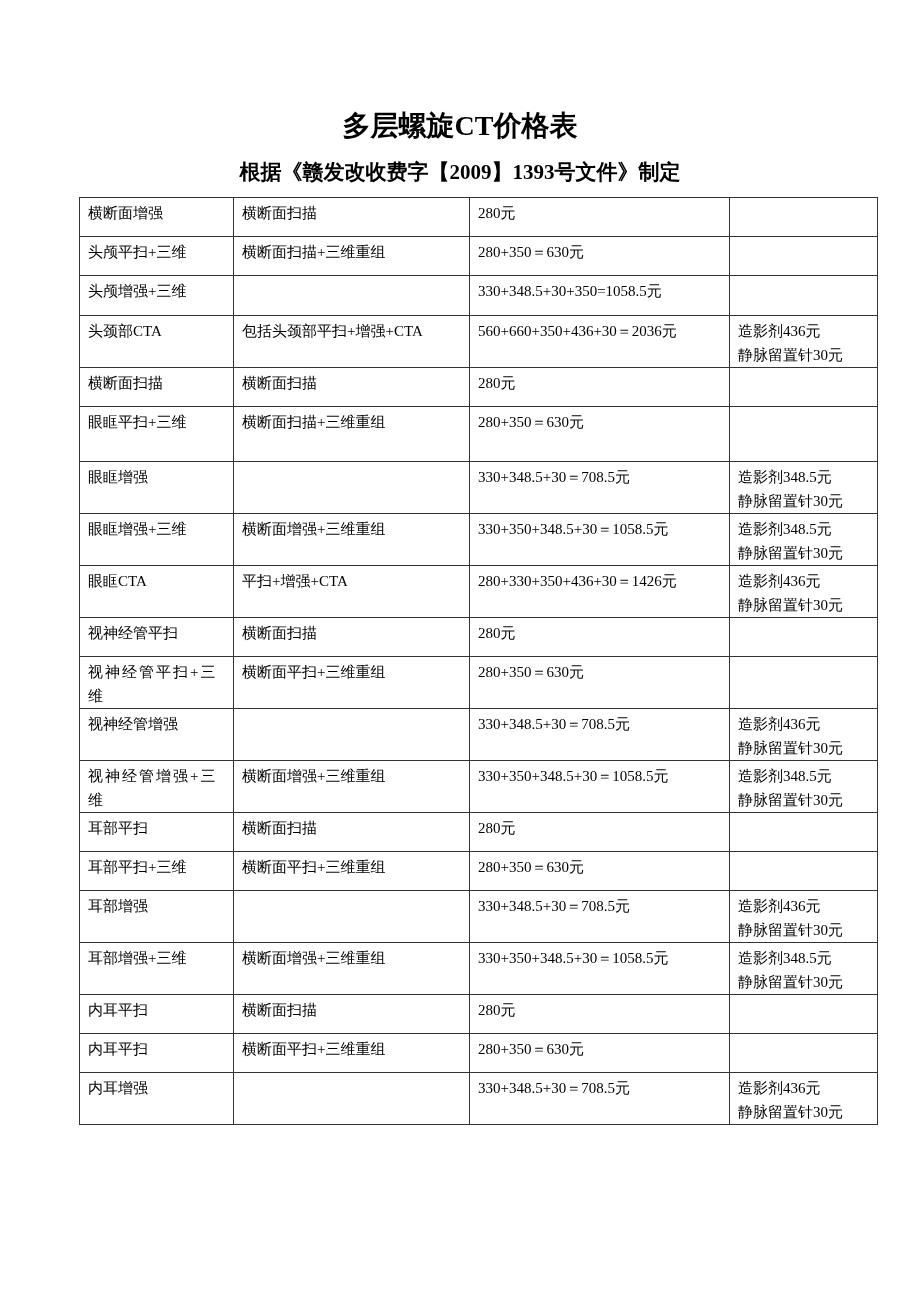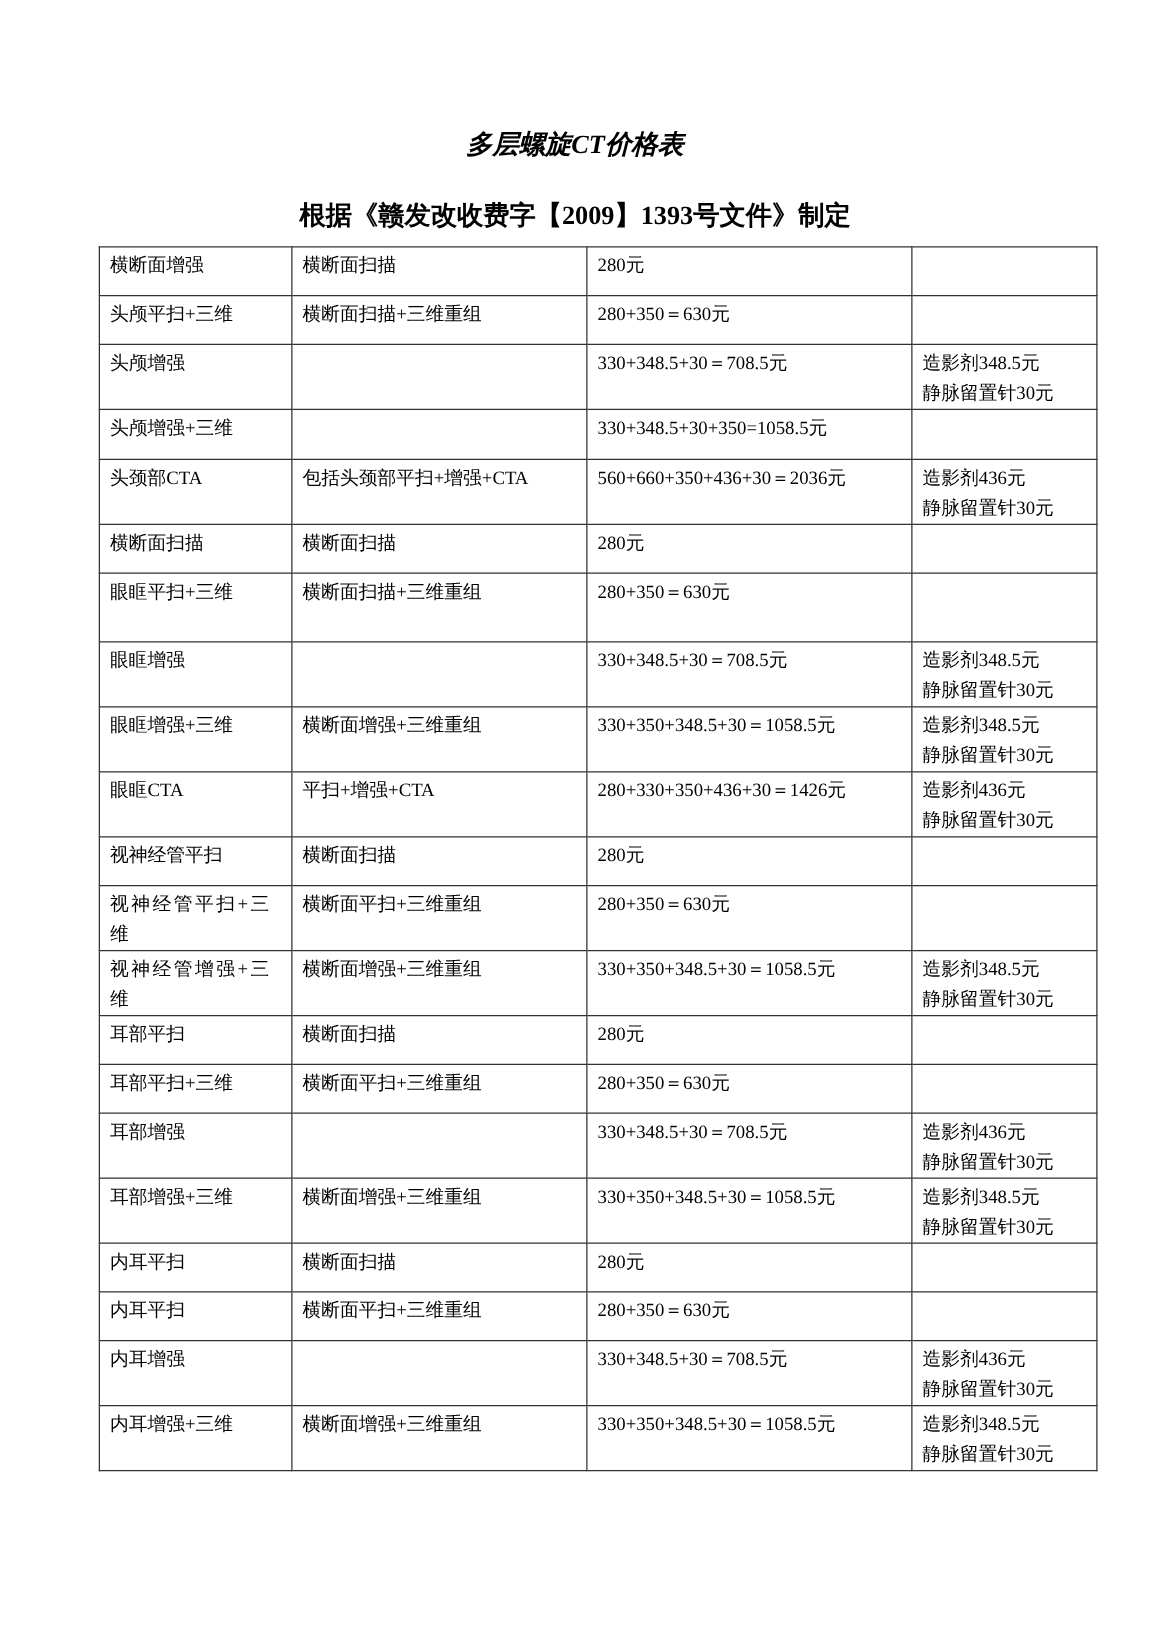--- a/index.html
+++ b/index.html
@@ -1,20 +1,20 @@
 <!DOCTYPE html>
 <html><head>
   <meta charset="utf-8">
   <style>
     html, body { margin: 0; padding: 0; background: #ffffff; }
     body { width: 920px; height: 1302px; position: relative; overflow: hidden;
            font-family: "Liberation Serif", "DejaVu Serif", serif; color: #000; }
     .title { position: absolute; left: 0; width: 920px; text-align: center; font-weight: bold;
              font-family: "Liberation Serif", "DejaVu Serif", serif; }
-    .title1 { top: 100px; font-size: 21px; line-height: 30px; font-style: italic; }
+    .title1 { top: 111px; font-size: 28px; line-height: 30px; }
     .title2 { top: 157px; font-size: 21px; line-height: 30px; }
     table.price { position: absolute; left: 79px; top: 197px; border-collapse: collapse;
                   table-layout: fixed; width: 798px; }
     table.price td { border: 1px solid #333; vertical-align: top; padding: 3px 8px 0 8px;
                      font-size: 15px; line-height: 24px; overflow: hidden; word-break: break-all; }
     td.c1 { width: 154px; } td.c2 { width: 236px; } td.c3 { width: 260px; } td.c4 { width: 148px; }
     .spaced { letter-spacing: 2px; }
     .note-line { display: block; white-space: nowrap; }
   </style>
 </head>
@@ -43,29 +43,20 @@
       </tr>
       <tr style="height: 39px;">
         <td class="c1">头颅平扫+三维</td>
         <td class="c2">横断面扫描+三维重组</td>
         <td class="c3">280+350＝630元</td>
         <td class="c4">
           <span class="note-line"></span>
           <span class="note-line"></span>
         </td>
       </tr>
-      <tr style="height: 49px;">
-        <td class="c1">头颅增强</td>
-        <td class="c2"></td>
-        <td class="c3">330+348.5+30＝708.5元</td>
-        <td class="c4">
-          <span class="note-line">造影剂348.5元</span>
-          <span class="note-line">静脉留置针30元</span>
-        </td>
-      </tr>
       <tr style="height: 40px;">
         <td class="c1">头颅增强+三维</td>
         <td class="c2"></td>
         <td class="c3">330+348.5+30+350=1058.5元</td>
         <td class="c4">
           <span class="note-line"></span>
           <span class="note-line"></span>
         </td>
       </tr>
       <tr style="height: 49px;">
@@ -134,20 +125,29 @@
       <tr style="height: 49px;">
         <td class="c1 spaced">视神经管平扫+三维</td>
         <td class="c2">横断面平扫+三维重组</td>
         <td class="c3">280+350＝630元</td>
         <td class="c4">
           <span class="note-line"></span>
           <span class="note-line"></span>
         </td>
       </tr>
       <tr style="height: 49px;">
+        <td class="c1">视神经管增强</td>
+        <td class="c2"></td>
+        <td class="c3">330+348.5+30＝708.5元</td>
+        <td class="c4">
+          <span class="note-line">造影剂436元</span>
+          <span class="note-line">静脉留置针30元</span>
+        </td>
+      </tr>
+      <tr style="height: 49px;">
         <td class="c1 spaced">视神经管增强+三维</td>
         <td class="c2">横断面增强+三维重组</td>
         <td class="c3">330+350+348.5+30＝1058.5元</td>
         <td class="c4">
           <span class="note-line">造影剂348.5元</span>
           <span class="note-line">静脉留置针30元</span>
         </td>
       </tr>
       <tr style="height: 39px;">
         <td class="c1">耳部平扫</td>
@@ -205,23 +205,14 @@
       </tr>
       <tr style="height: 49px;">
         <td class="c1">内耳增强</td>
         <td class="c2"></td>
         <td class="c3">330+348.5+30＝708.5元</td>
         <td class="c4">
           <span class="note-line">造影剂436元</span>
           <span class="note-line">静脉留置针30元</span>
         </td>
       </tr>
-      <tr style="height: 49px;">
-        <td class="c1">内耳增强+三维</td>
-        <td class="c2">横断面增强+三维重组</td>
-        <td class="c3">330+350+348.5+30＝1058.5元</td>
-        <td class="c4">
-          <span class="note-line">造影剂348.5元</span>
-          <span class="note-line">静脉留置针30元</span>
-        </td>
-      </tr>
     </tbody>
 </table>
 
 </body></html>

